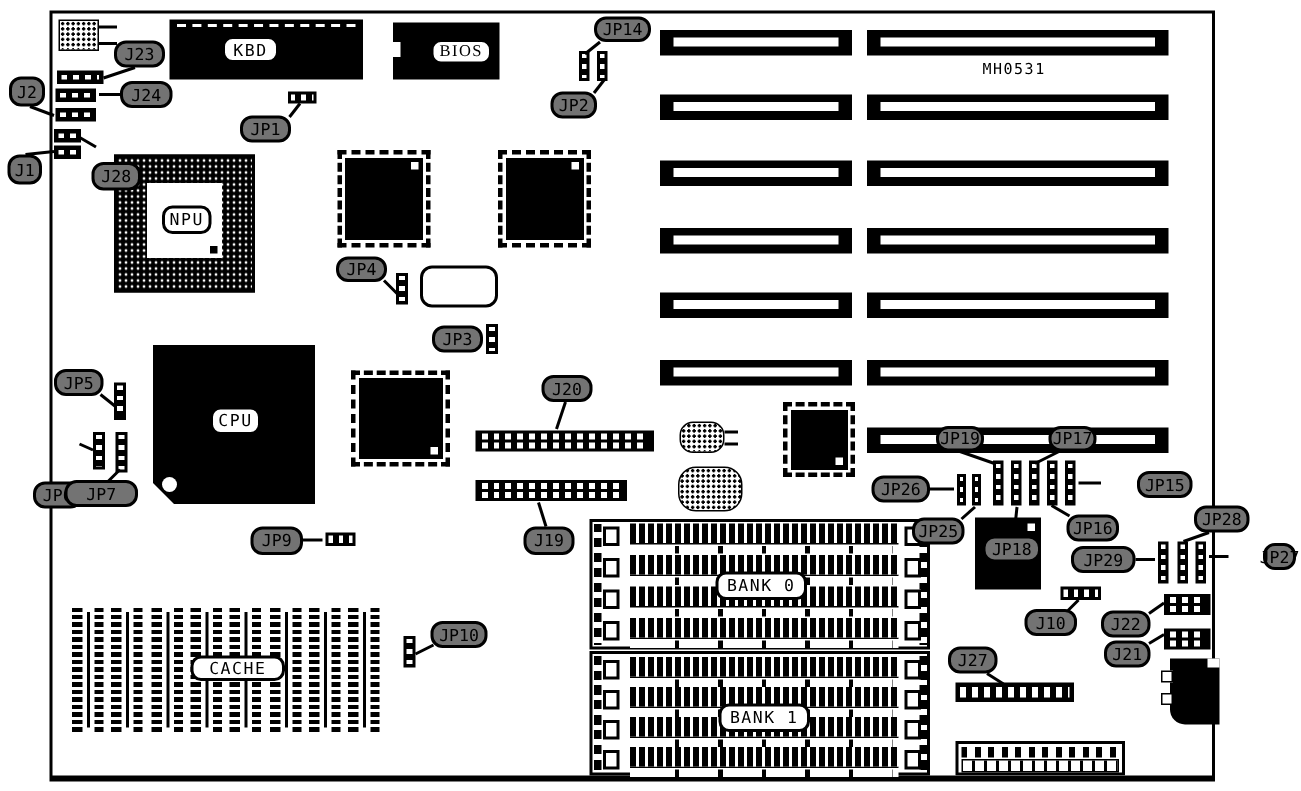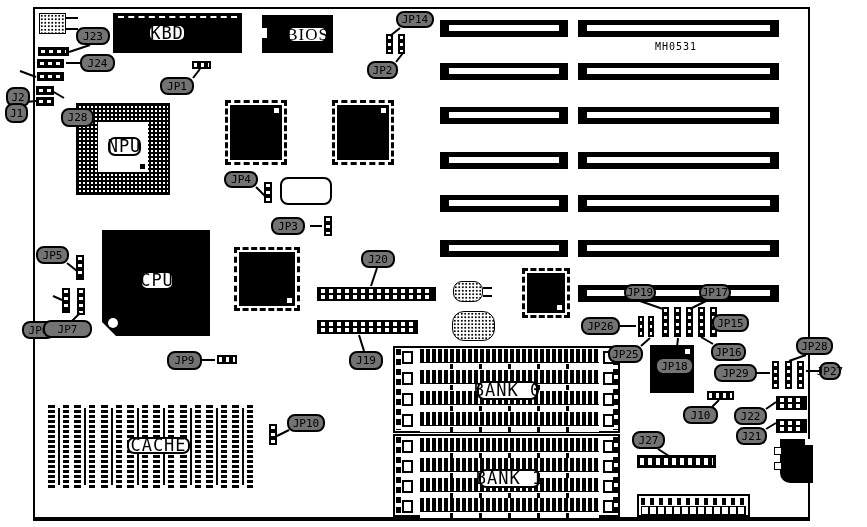--- a/index.html
+++ b/index.html
@@ -5,21 +5,21 @@
   html,body{margin:0;padding:0;background:#fff;}
   .canvas{position:relative;width:867px;height:527px;background:#fff;overflow:hidden;
           font-family:"DejaVu Sans Mono",monospace;color:#000;}
   .abs{position:absolute;box-sizing:border-box;}
   .board{left:33px;top:7px;width:777px;height:514px;border:2px solid #000;border-bottom-width:4px;}
 
   
   .callout{background:#737373;border:2px solid #000;border-radius:8px;display:flex;align-items:center;
            justify-content:center;font-size:11px;line-height:1;z-index:6;white-space:nowrap;}
   .clabel{background:#fff;border:2px solid #000;border-radius:7px;display:flex;align-items:center;
-          justify-content:center;font-size:17px;line-height:1;z-index:4;white-space:nowrap;letter-spacing:1px;}
+          justify-content:center;font-size:11px;line-height:1;z-index:4;white-space:nowrap;letter-spacing:1px;}
   .model{font-size:10px;letter-spacing:1px;z-index:3;}
 
   
   .slot{background:#000;z-index:1;}
   .slot::after{content:"";position:absolute;left:9px;right:9px;top:5px;bottom:6px;background:#fff;}
 
   
   .pv{background-color:#000;background-image:repeating-linear-gradient(180deg,#fff 0 3px,#000 3px 7px);
       background-size:calc(100% - 4px) calc(100% - 4px);background-position:2px 2px;background-repeat:no-repeat;z-index:2;}
   .ph{background-color:#000;background-image:repeating-linear-gradient(90deg,#fff 0 3px,#000 3px 7px);
@@ -200,45 +200,45 @@
       <div class="abs cachechip" style="left: 48px; top: 405px; width: 21px; height: 83px;"></div>
       <div class="abs cachechip" style="left: 74px; top: 405px; width: 21px; height: 83px;"></div>
       <div class="abs cachechip" style="left: 101px; top: 405px; width: 21px; height: 83px;"></div>
       <div class="abs cachechip" style="left: 127px; top: 405px; width: 21px; height: 83px;"></div>
       <div class="abs cachechip" style="left: 153px; top: 405px; width: 21px; height: 83px;"></div>
       <div class="abs cachechip" style="left: 180px; top: 405px; width: 21px; height: 83px;"></div>
       <div class="abs cachechip" style="left: 206px; top: 405px; width: 21px; height: 83px;"></div>
       <div class="abs cachechip" style="left: 232px; top: 405px; width: 21px; height: 83px;"></div>
       <div class="abs callout" style="left: 76px; top: 27px; width: 34px; height: 18px;">J23</div>
       <div class="abs callout" style="left: 80px; top: 54px; width: 35px; height: 18px;">J24</div>
-      <div class="abs callout" style="left: 6px; top: 51px; width: 24px; height: 20px; margin-top: 36px;">J2</div>
+      <div class="abs callout" style="left: 6px; top: 51px; width: 24px; height: 20px;">J2</div>
       <div class="abs callout" style="left: 61px; top: 96px; width: 33px; height: 19px; margin-top: 12px;">J28</div>
       <div class="abs callout" style="left: 5px; top: 103px; width: 23px; height: 20px;">J1</div>
       <div class="abs callout" style="left: 160px; top: 77px; width: 34px; height: 18px;">JP1</div>
       <div class="abs callout" style="left: 396px; top: 11px; width: 38px; height: 17px;">JP14</div>
       <div class="abs callout" style="left: 367px; top: 61px; width: 31px; height: 18px;">JP2</div>
       <div class="abs callout" style="left: 224px; top: 171px; width: 34px; height: 17px;">JP4</div>
-      <div class="abs callout" style="left: 271px; top: 217px; width: 34px; height: 18px;">JP3</div>
+      <div class="abs callout" style="left: 288px; top: 217px; width: 34px; height: 18px;">JP3</div>
       <div class="abs callout" style="left: 36px; top: 246px; width: 33px; height: 18px;">JP5</div>
       <div class="abs callout" style="left: 22px; top: 281px; width: 33px; height: 18px; margin-top: 40px;">JP6</div>
       <div class="abs callout" style="left: 43px; top: 320px; width: 49px; height: 18px;">JP7</div>
       <div class="abs callout" style="left: 167px; top: 351px; width: 35px; height: 19px;">JP9</div>
       <div class="abs callout" style="left: 361px; top: 250px; width: 34px; height: 18px;">J20</div>
       <div class="abs callout" style="left: 349px; top: 351px; width: 34px; height: 19px;">J19</div>
       <div class="abs callout" style="left: 287px; top: 414px; width: 38px; height: 18px;">JP10</div>
       <div class="abs callout" style="left: 624px; top: 284px; width: 32px; height: 17px;">JP19</div>
       <div class="abs callout" style="left: 699px; top: 284px; width: 32px; height: 17px;">JP17</div>
-      <div class="abs callout" style="left: 712px; top: 314px; width: 37px; height: 18px;">JP15</div>
+      <div class="abs callout" style="left: 758px; top: 314px; width: 37px; height: 18px;">JP15</div>
       <div class="abs callout" style="left: 711px; top: 343px; width: 35px; height: 18px;">JP16</div>
       <div class="abs callout" style="left: 655px; top: 357px; width: 39px; height: 18px;">JP18</div>
       <div class="abs callout" style="left: 581px; top: 317px; width: 39px; height: 18px;">JP26</div>
       <div class="abs callout" style="left: 608px; top: 345px; width: 35px; height: 18px;">JP25</div>
       <div class="abs callout" style="left: 796px; top: 337px; width: 37px; height: 18px;">JP28</div>
       <div class="abs callout" style="left: 714px; top: 364px; width: 43px; height: 18px;">JP29</div>
-      <div class="abs callout" style="left: 819px; top: 362px; width: 22px; height: 18px;">JP27</div>
+      <div class="abs callout" style="left: 842px; top: 362px; width: 22px; height: 18px;">JP27</div>
       <div class="abs callout" style="left: 683px; top: 406px; width: 35px; height: 18px;">J10</div>
       <div class="abs callout" style="left: 734px; top: 407px; width: 33px; height: 18px;">J22</div>
       <div class="abs callout" style="left: 736px; top: 427px; width: 31px; height: 18px;">J21</div>
       <div class="abs callout" style="left: 632px; top: 431px; width: 33px; height: 18px;">J27</div>
     </div>
   <svg class="tails" width="867" height="527">
       <line x1="90" y1="45" x2="69" y2="52" stroke="#000000" stroke-width="2"></line>
       <line x1="80" y1="63" x2="66" y2="63" stroke="#000000" stroke-width="2"></line>
       <line x1="20" y1="71" x2="36" y2="77" stroke="#000000" stroke-width="2"></line>
       <line x1="64" y1="98" x2="52" y2="91" stroke="#000000" stroke-width="2"></line>

